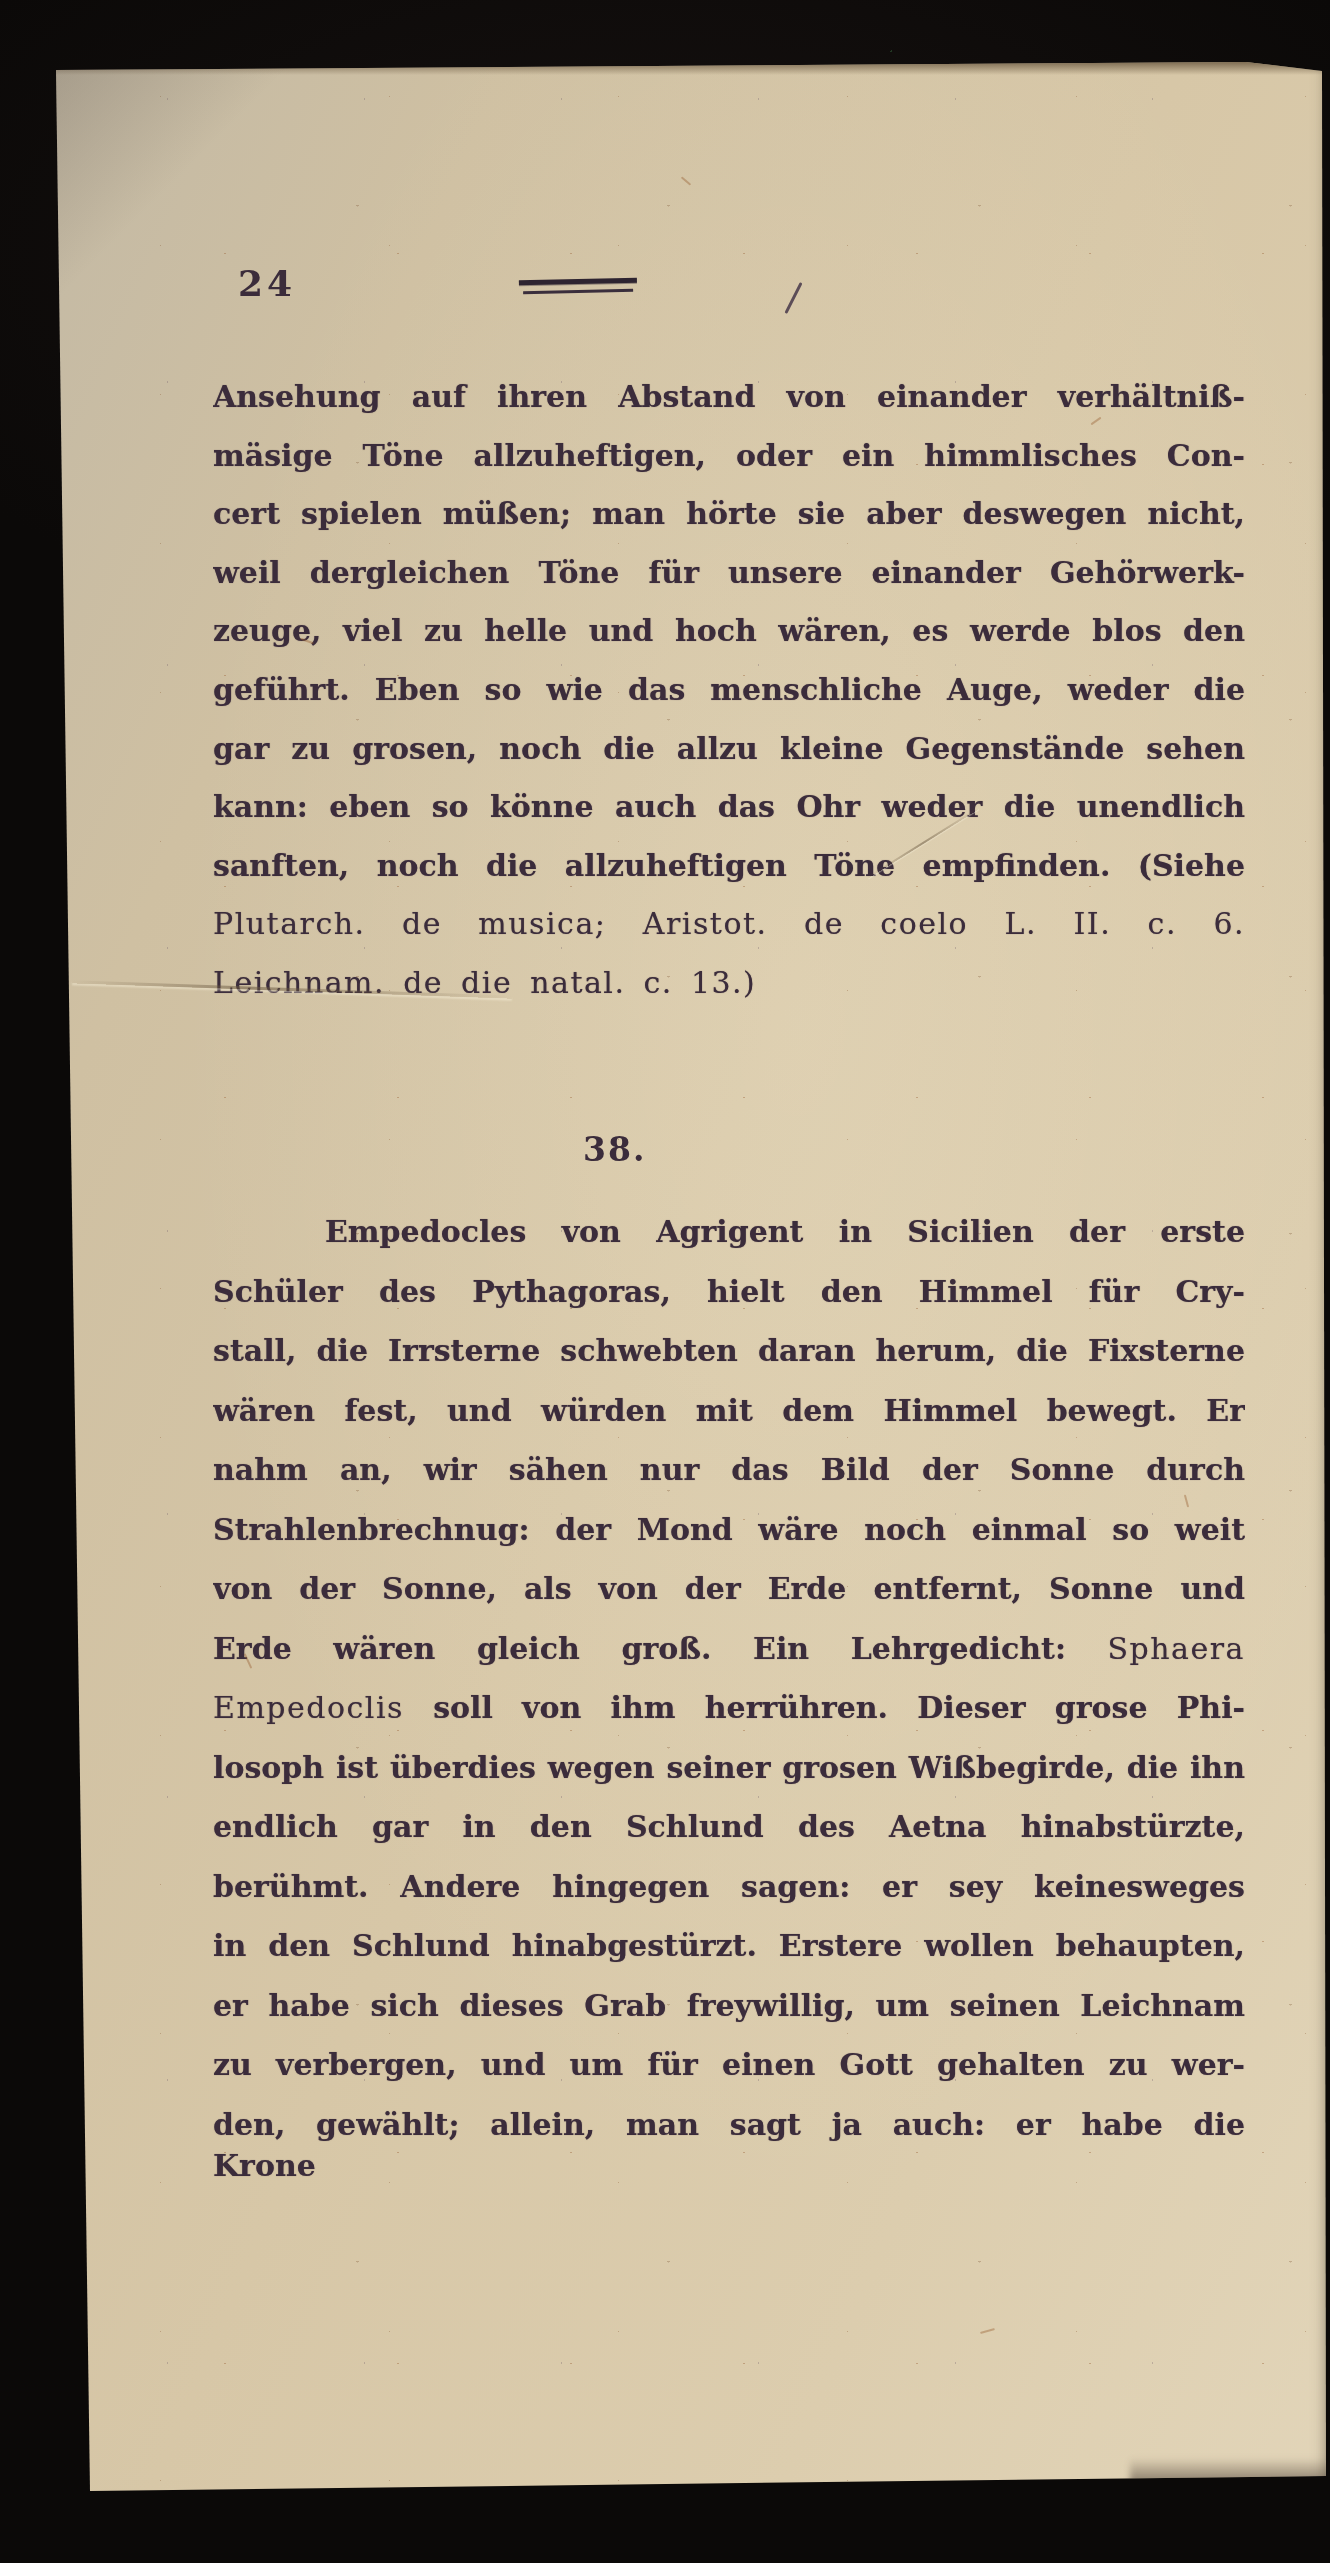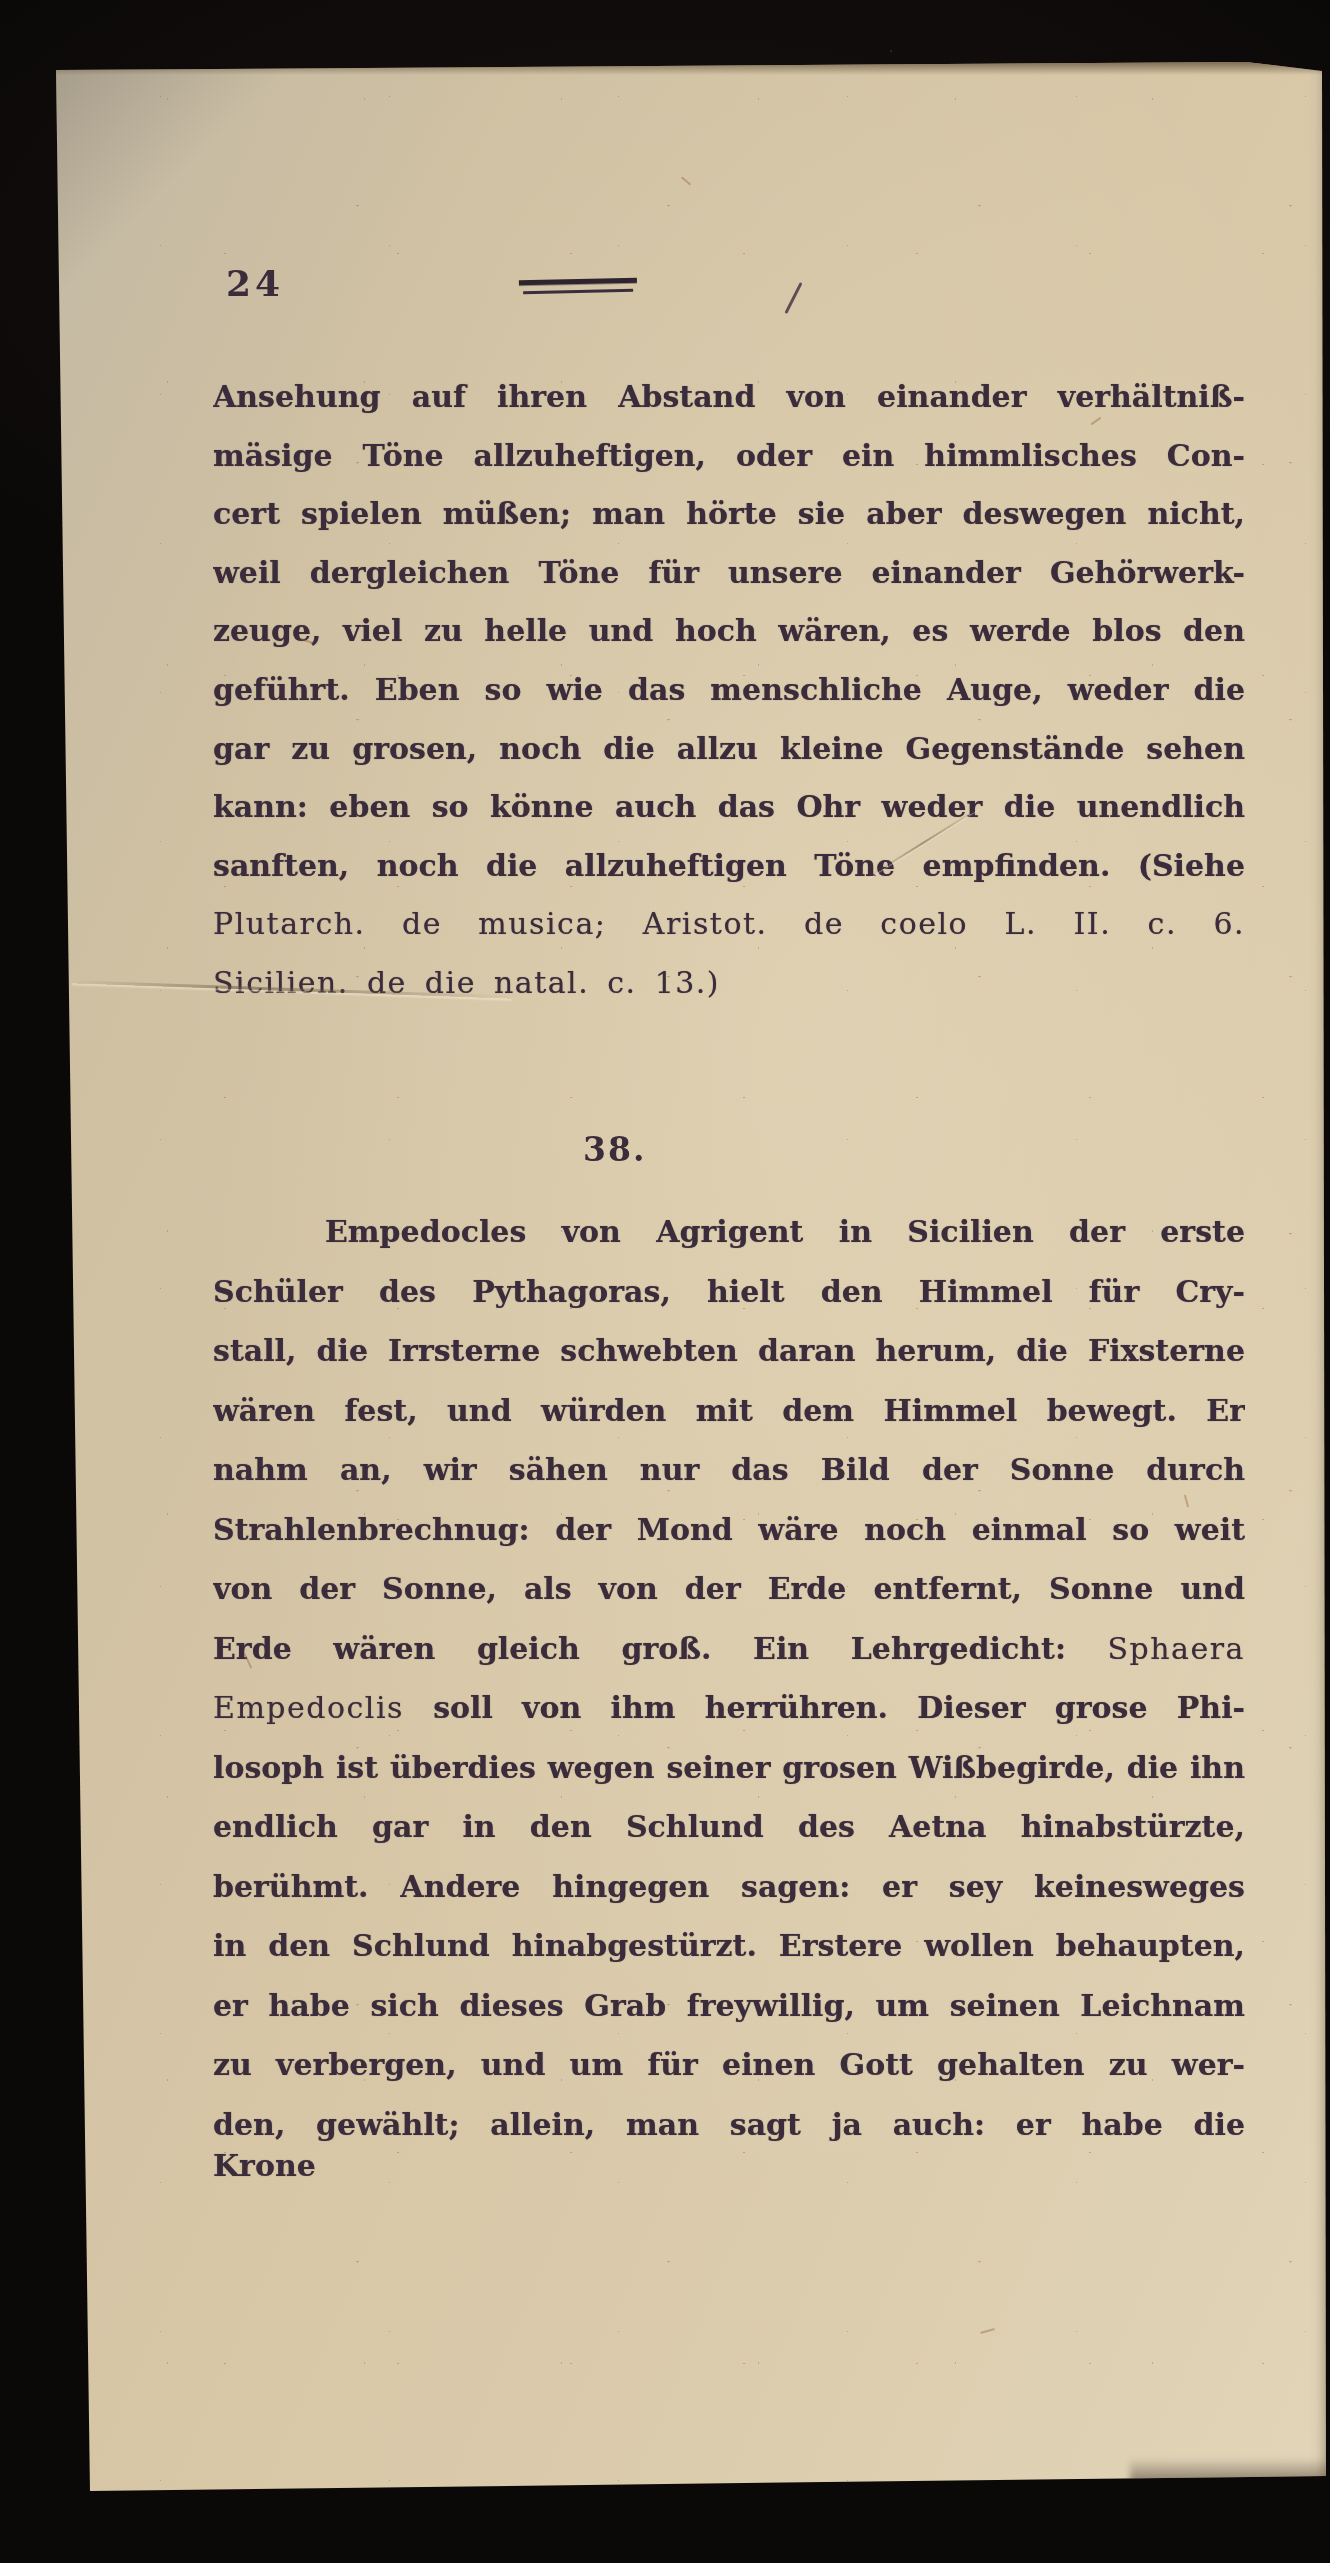--- a/index.html
+++ b/index.html
@@ -28,21 +28,21 @@
       inset 3px 0 3px rgba(243,233,203,.55),
       inset 14px 0 34px -10px rgba(80,70,60,.45),
       inset -8px 0 16px -6px rgba(70,60,50,.50),
       inset 0 -12px 18px -10px rgba(80,70,55,.55);
     color:#3b2c3b;
   }
   .deckle{position:absolute; left:40px; right:0; top:62px; height:13px;
     background:linear-gradient(#6e5c43, rgba(110,92,67,0)); opacity:.85;}
   .corner-shade{position:absolute; left:40px; top:58px; width:280px; height:260px;
     background:linear-gradient(135deg, rgba(90,80,72,.30), transparent 48%);}
-  .page-number{position:absolute; left:226px; top:262px; font-size:36px; font-weight:700; letter-spacing:4px;}
+  .page-number{position:absolute; left:238px; top:262px; font-size:36px; font-weight:700; letter-spacing:4px;}
   .rule{position:absolute; left:519px; top:279px; width:118px; transform:rotate(-1.2deg);}
   .rule .bar1{height:5px; background:#2e2430; box-shadow:0 1px 0 rgba(46,36,48,.4);}
   .rule .bar2{height:2.5px; background:#3a2e3c; margin-top:6px; width:110px; margin-left:4px;}
   .stray{position:absolute; left:792px; top:281px; width:3px; height:34px;
     background:#473749; transform:rotate(27deg); border-radius:2px; opacity:.85;}
   .textblock{position:absolute; left:213px; width:1032px; font-size:30px; font-weight:700;
     text-shadow:0 0 1px rgba(59,44,59,.55);}
   .p1{top:368px;} .p1 .line{height:58.6px; line-height:58.6px;}
   .p2{top:1202px;} .p2 .line{height:59.5px; line-height:59.5px;}
   .line{text-align:justify; text-align-last:justify; overflow:hidden; white-space:normal;}
@@ -82,21 +82,21 @@
         <div class="line">Ansehung auf ihren Abstand von einander verhältniß-</div>
         <div class="line">mäsige Töne allzuheftigen, oder ein himmlisches Con-</div>
         <div class="line">cert spielen müßen; man hörte sie aber deswegen nicht,</div>
         <div class="line">weil dergleichen Töne für unsere einander Gehörwerk-</div>
         <div class="line">zeuge, viel zu helle und hoch wären, es werde blos den</div>
         <div class="line">geführt. Eben so wie das menschliche Auge, weder die</div>
         <div class="line">gar zu grosen, noch die allzu kleine Gegenstände sehen</div>
         <div class="line">kann: eben so könne auch das Ohr weder die unendlich</div>
         <div class="line">sanften, noch die allzuheftigen Töne empfinden. (Siehe</div>
         <div class="line"><span class="seg-antiqua-italic">Plutarch.</span><span class="seg-antiqua"> de musica; </span><span class="seg-antiqua-italic">Aristot.</span><span class="seg-antiqua"> de coelo L. II. c. 6.</span></div>
-        <div class="line no-just"><span class="seg-antiqua-italic">Sicilien.</span><span class="seg-antiqua"> de die natal. c. 13.)</span></div>
+        <div class="line no-just"><span class="seg-antiqua-italic">Leichnam.</span><span class="seg-antiqua"> de die natal. c. 13.)</span></div>
       </div>
 
     <div class="section-number">38.</div>
 
     <div class="textblock p2">
         <div class="line" style="text-indent: 112px;">Empedocles von Agrigent in Sicilien der erste</div>
         <div class="line">Schüler des Pythagoras, hielt den Himmel für Cry-</div>
         <div class="line">stall, die Irrsterne schwebten daran herum, die Fixsterne</div>
         <div class="line">wären fest, und würden mit dem Himmel bewegt. Er</div>
         <div class="line">nahm an, wir sähen nur das Bild der Sonne durch</div>

